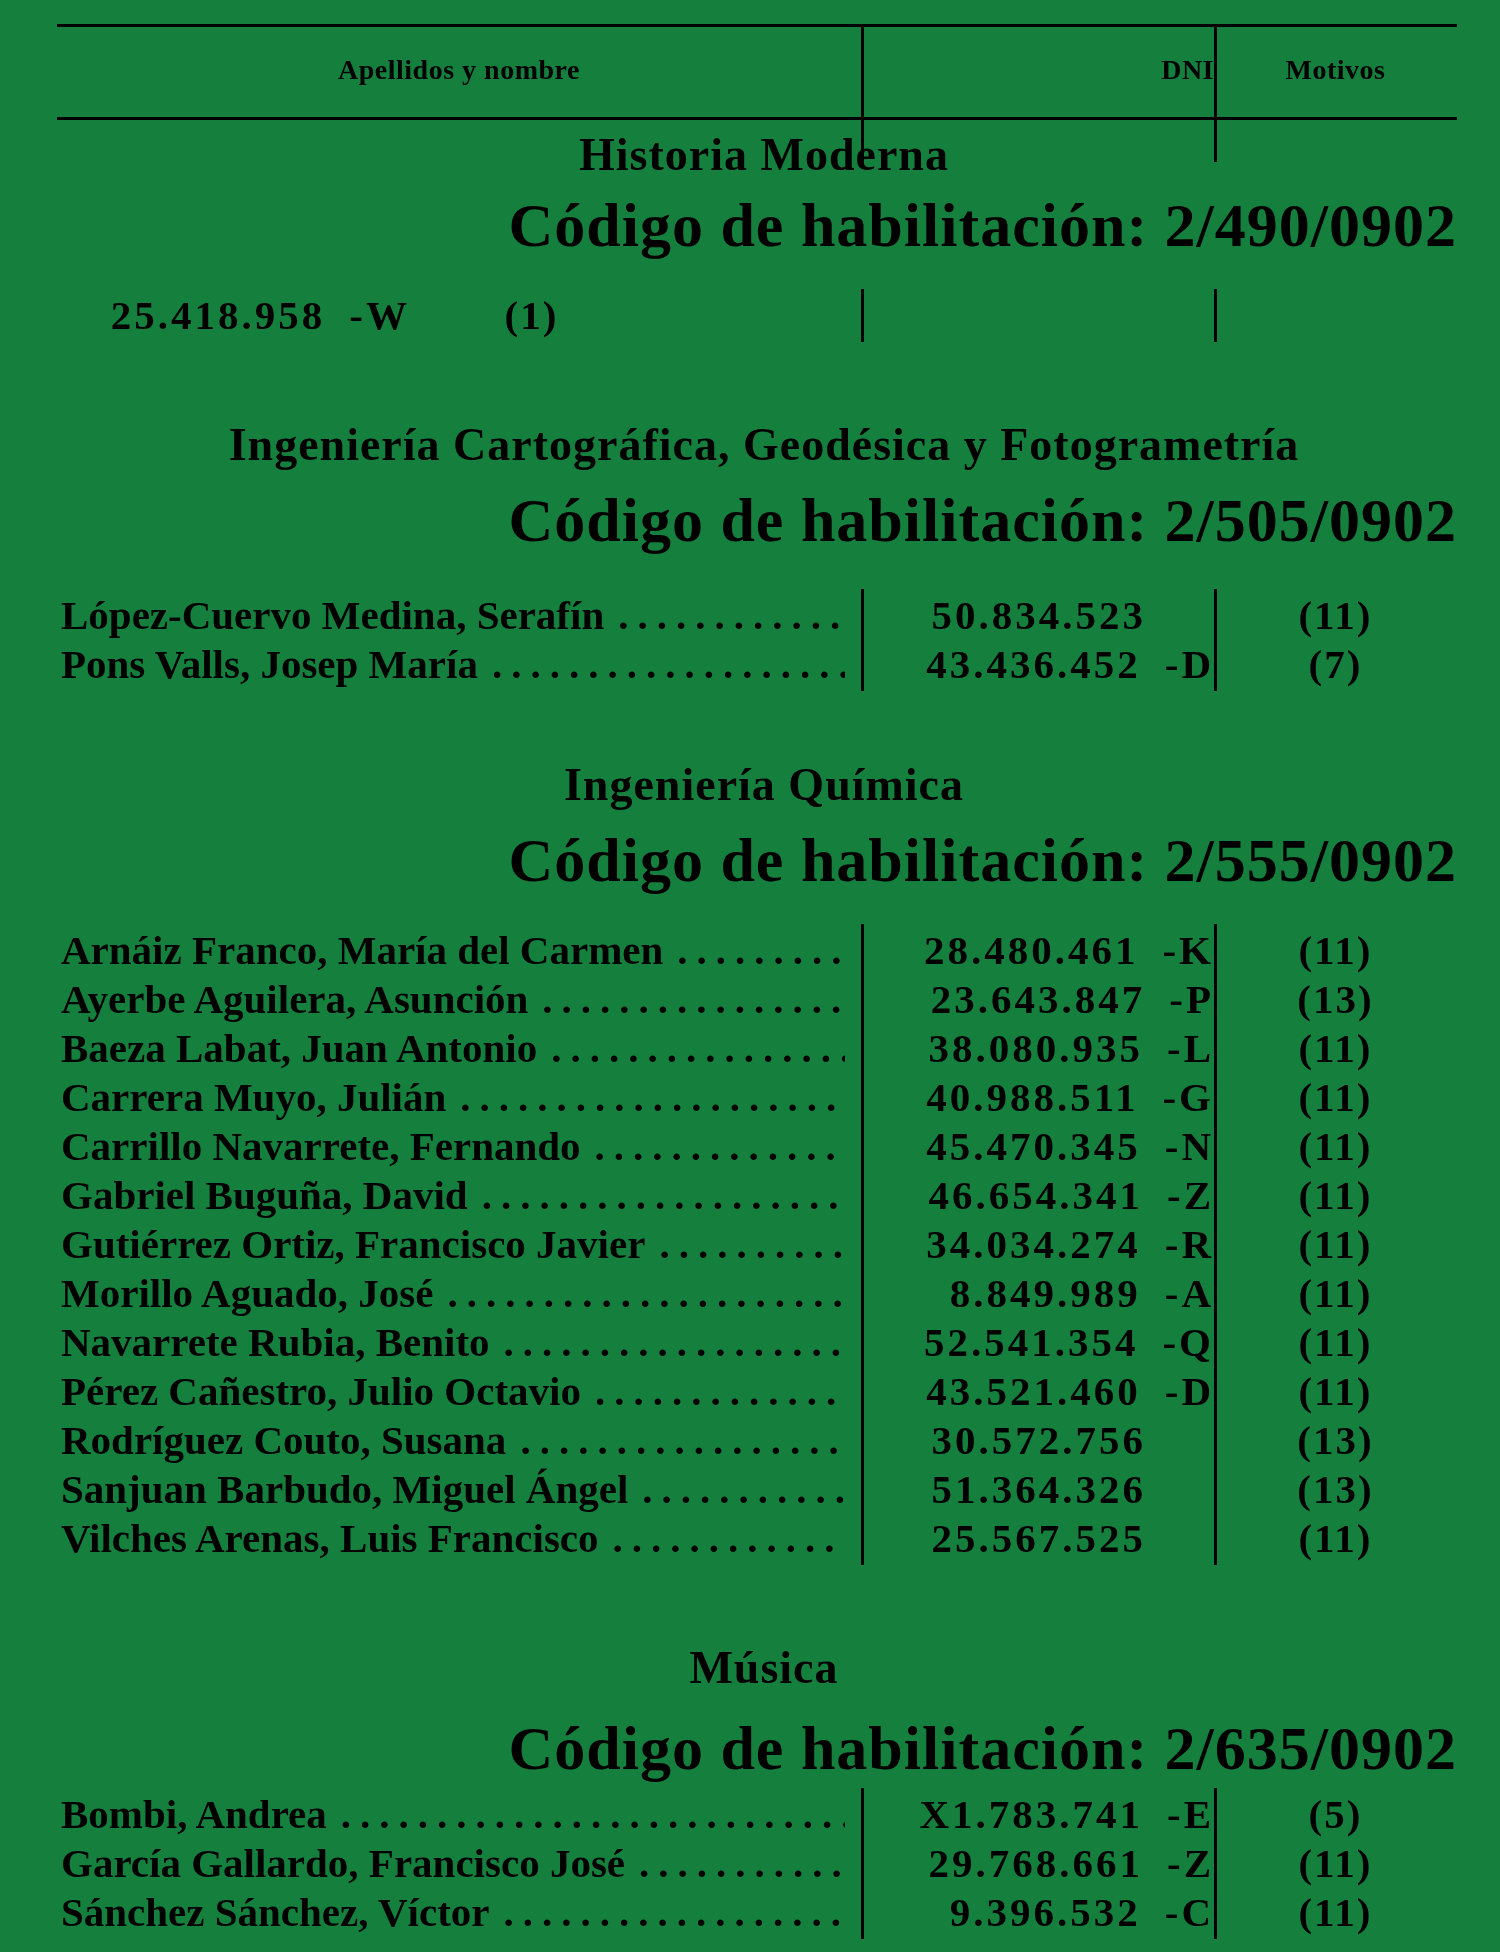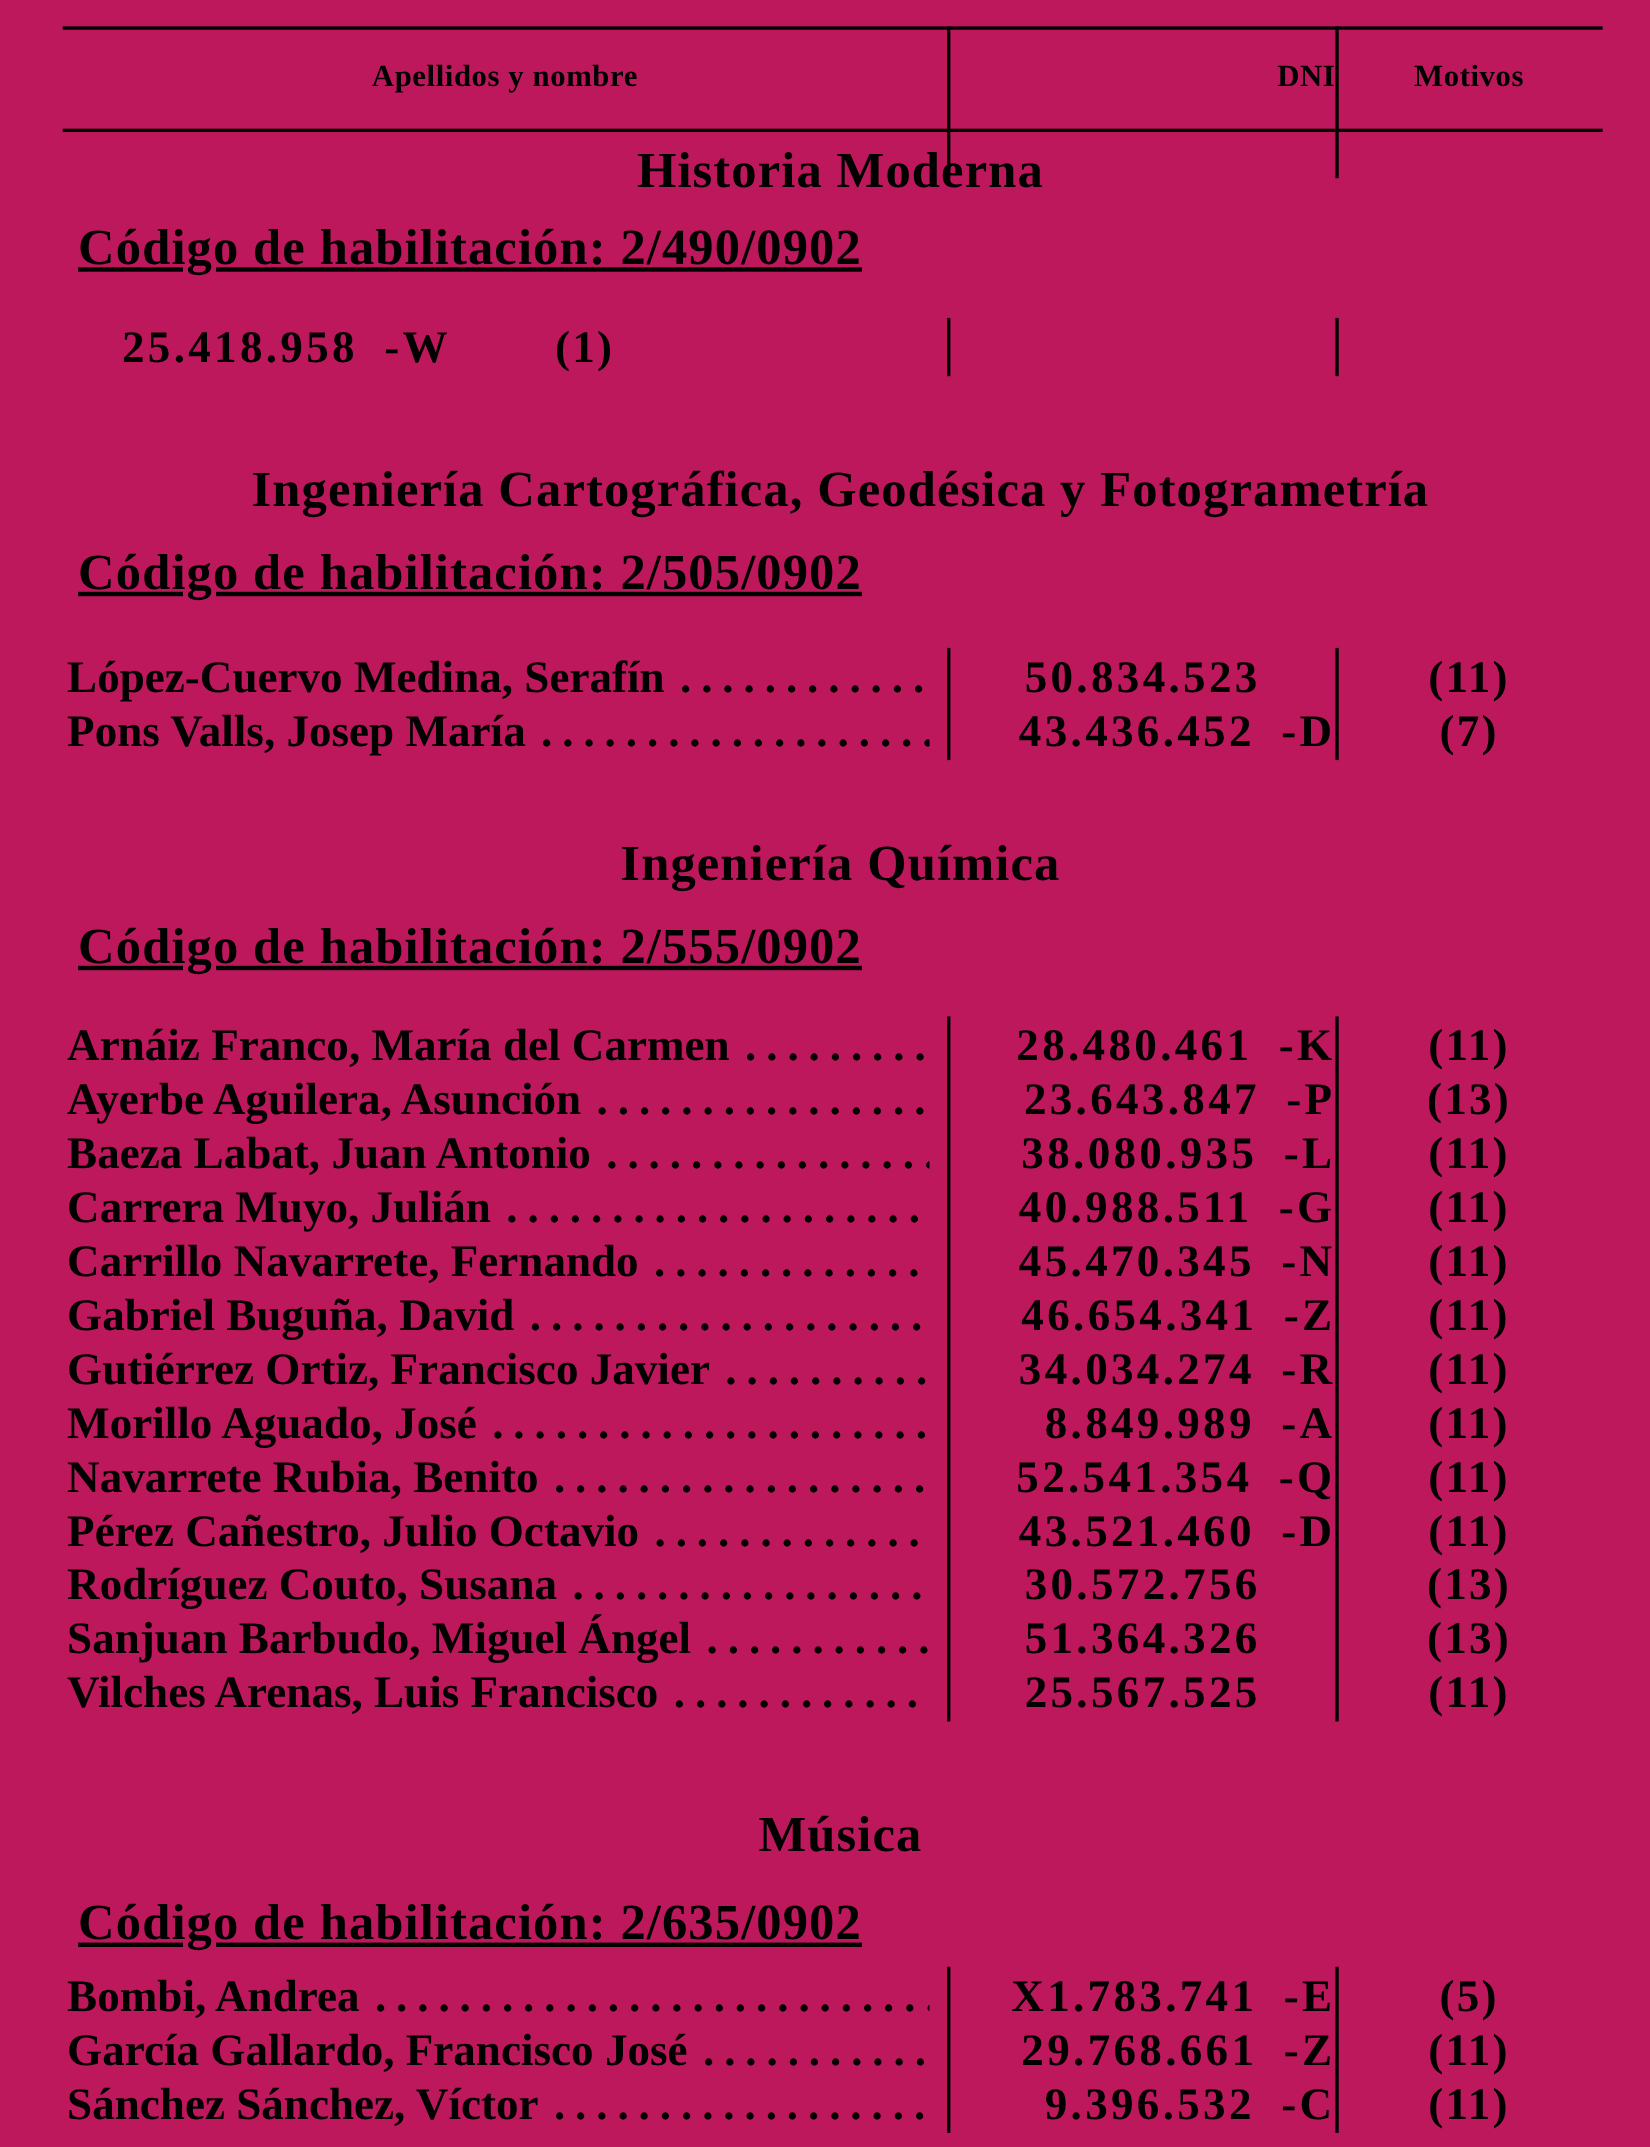--- a/index.html
+++ b/index.html
@@ -1,21 +1,21 @@
 <!DOCTYPE html>
 <html><head>
 <meta charset="utf-8">
 <style>
   html,body{margin:0;padding:0;}
   body{
     width:1500px;height:1952px;background:#ffffff;color:#000;
     font-family:"Liberation Serif","DejaVu Serif",serif;font-weight:bold;
     -webkit-font-smoothing:antialiased;
   }
-  #page{position:relative;width:1500px;height:1952px;background:#be185d;overflow:hidden;}
+  #page{position:relative;width:1500px;height:1952px;background:#15803d;overflow:hidden;}
 
   
   .hrule{position:absolute;left:57px;width:1400px;height:3px;background:#000;}
   #rule-top{top:24px;}
   #rule-mid{top:117px;}
   .vline{position:absolute;top:24px;width:3px;height:138px;background:#000;}
   #vline-1{left:861px;}
   #vline-2{left:1214px;}
 
   .hdr-cell{
@@ -26,23 +26,23 @@
   #hdr-col2{left:864px;width:350px;text-align:right;}
   #hdr-col3{left:1214px;width:243px;}
 
   
   .section-title{
     position:absolute;left:57px;width:1400px;text-align:center;
     font-size:46px;line-height:54px;letter-spacing:1px;
     padding-left:14px;box-sizing:border-box;
   }
   .code-line{
-    position:absolute;left:57px;width:1400px;text-align:left;
-    font-size:46px;line-height:54px;letter-spacing:1px;
-    padding-left:14px;box-sizing:border-box;text-decoration:underline;
+    position:absolute;left:57px;width:1400px;text-align:right;
+    font-size:62px;line-height:54px;letter-spacing:1px;
+    padding-left:14px;box-sizing:border-box;
   }
 
   
   .row-group{position:absolute;left:57px;width:1400px;}
   .row-group::before,.row-group::after{
     content:"";position:absolute;top:-2px;height:calc(100% + 4px);width:3px;background:#000;
   }
   .row-group::before{left:804px;}
   .row-group::after{left:1157px;}
 

